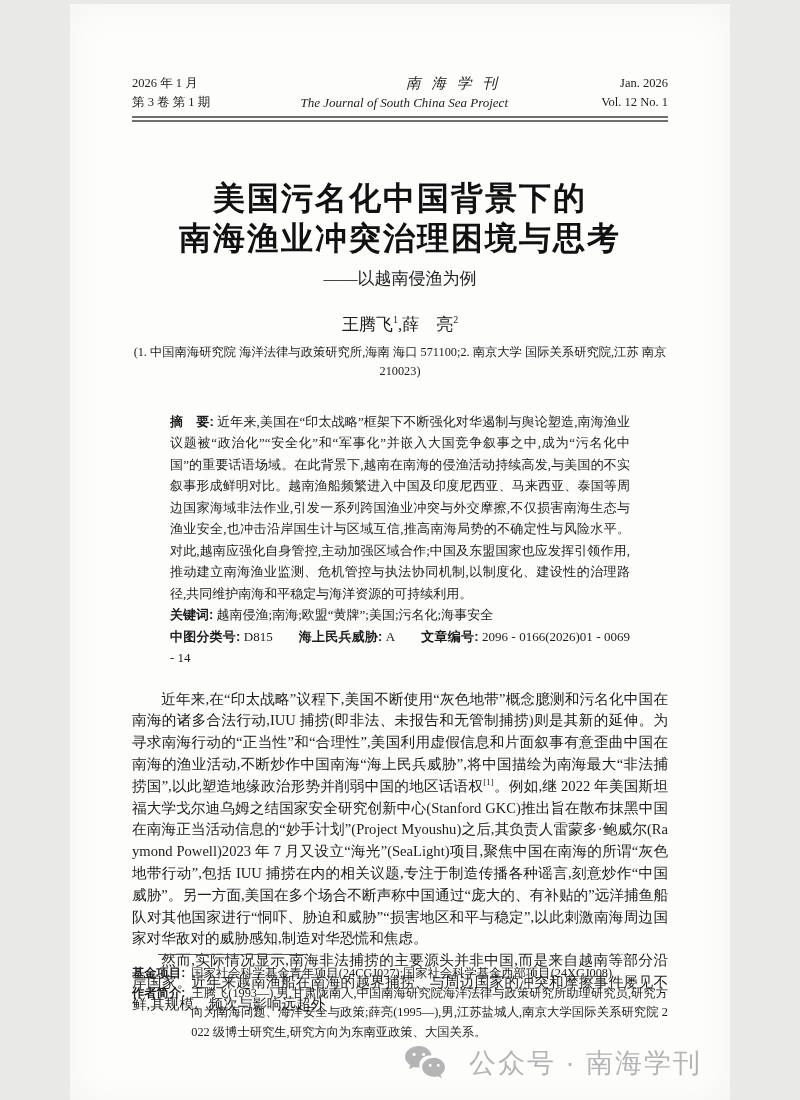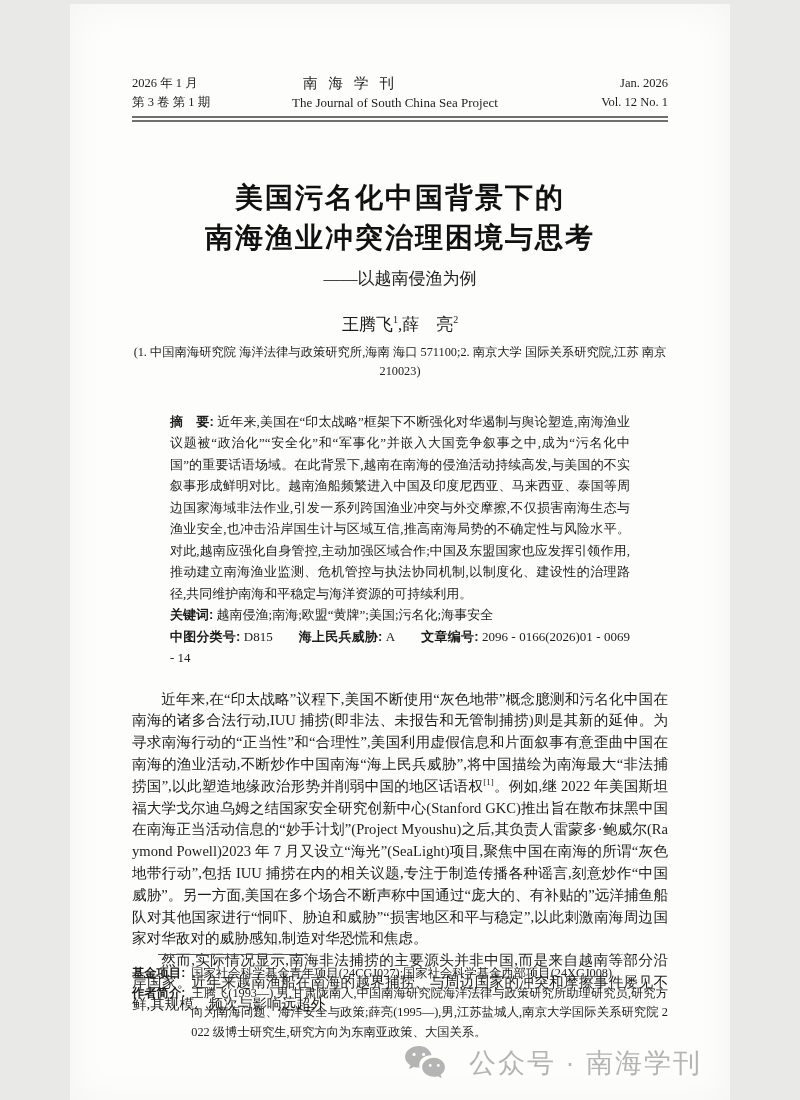--- a/index.html
+++ b/index.html
@@ -13,27 +13,27 @@
     font-family: "Liberation Serif", "DejaVu Serif", serif;
     overflow: hidden;
     box-shadow: inset 0 0 40px rgba(0,0,0,0.04);
   }
   .inner { padding: 70px 62px 0 62px; }
 
   
   .header { display: flex; justify-content: space-between; font-size: 12.5px; line-height: 19px; }
   .h-left, .h-right { width: 160px; }
   .h-right { text-align: right; }
-  .h-center { text-align: left; flex: 1; }
+  .h-center { text-align: right; flex: 1; font-style: italic; }
   .jname-cn { font-size: 14.5px; letter-spacing: 11px; text-indent: 11px; }
   .jname-en { font-size: 13px; }
   .double-rule { margin-top: 4px; height: 6px; border-top: 2px solid #6f6f6f; border-bottom: 2px solid #6f6f6f; }
 
   
-  .title { margin-top: 56px; text-align: center; font-family: "Liberation Sans", "DejaVu Sans", sans-serif; font-weight: 700; font-size: 28px; line-height: 40px; letter-spacing: 2px; color: #111; }
+  .title { margin-top: 56px; text-align: center; font-family: "Liberation Sans", "DejaVu Sans", sans-serif; font-weight: 700; font-size: 32px; line-height: 40px; letter-spacing: 2px; color: #111; }
   .subtitle { margin-top: 8px; text-align: center; font-size: 17px; line-height: 26px; color: #222; }
   .authors { margin-top: 16px; text-align: center; font-size: 17px; line-height: 24px; }
   .authors sup { font-size: 10px; }
   .affiliation { margin-top: 6px; text-align: center; font-size: 12.3px; line-height: 19px; color: #222; }
 
   
   .abstract-block { margin: 30px 38px 0 38px; font-size: 13px; line-height: 21.5px; text-align: justify; word-break: break-all; }
   .blabel { font-weight: 700; font-family: "Liberation Sans", "DejaVu Sans", sans-serif; }
   .meta-line { margin-top: 0; }
   .meta-line .pair { margin-right: 26px; }

